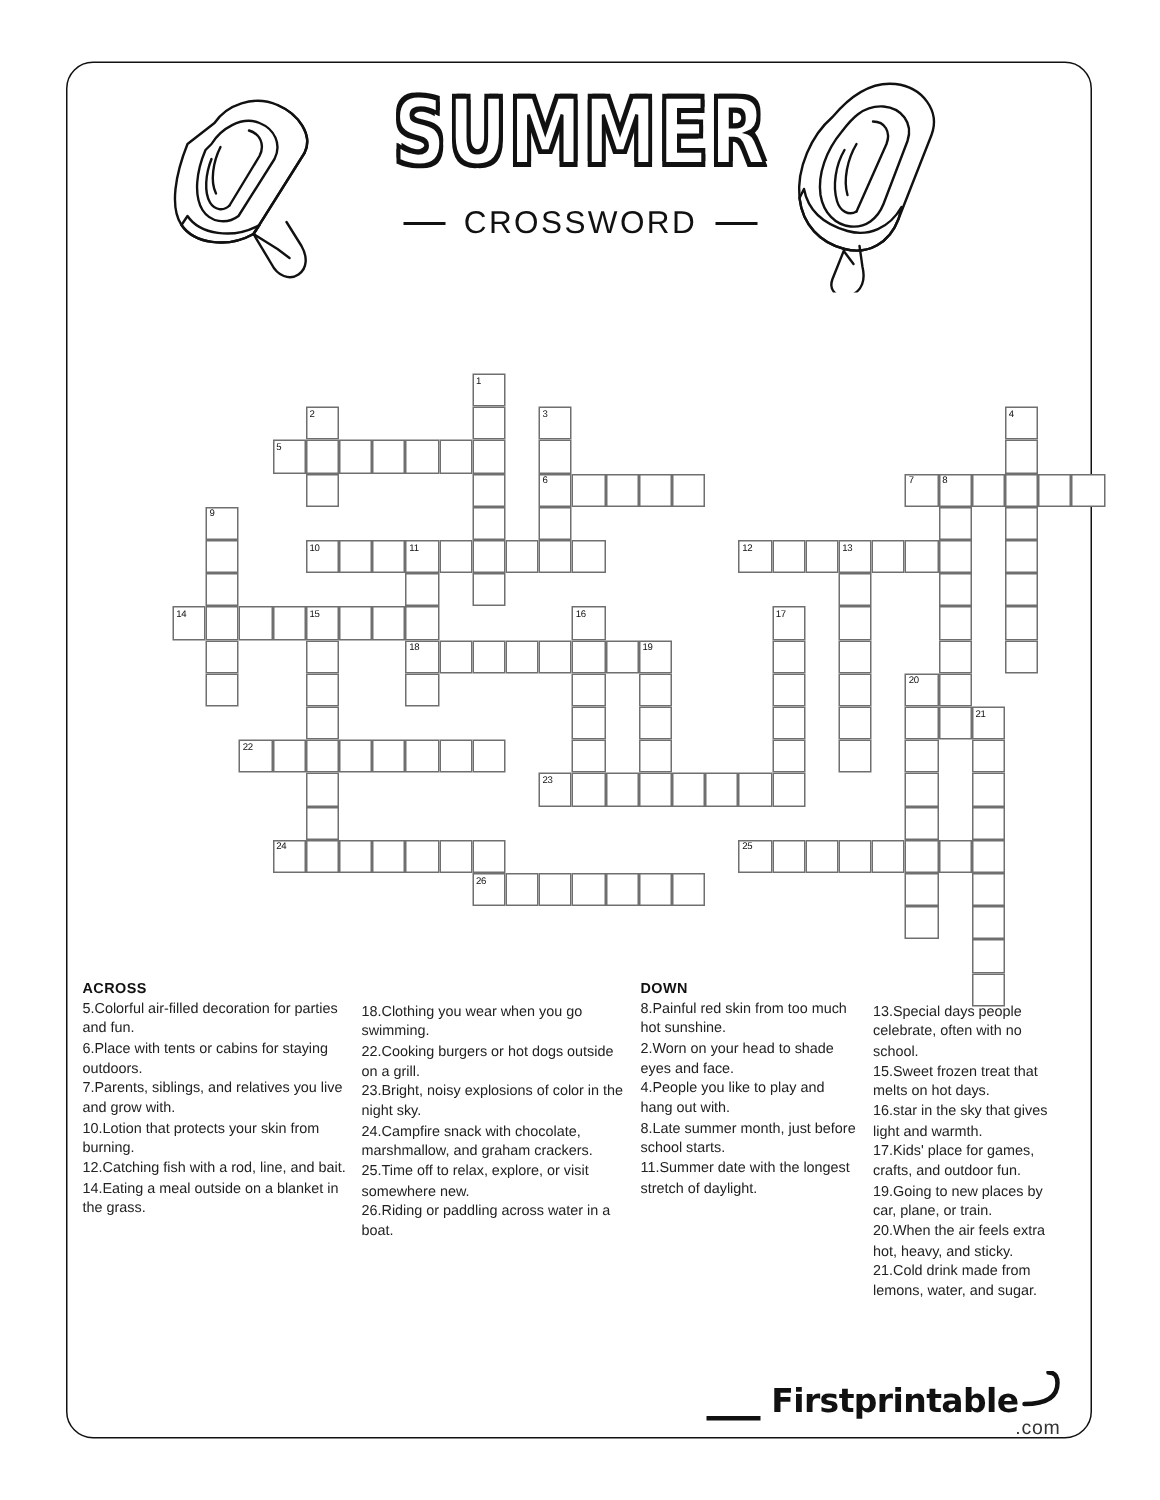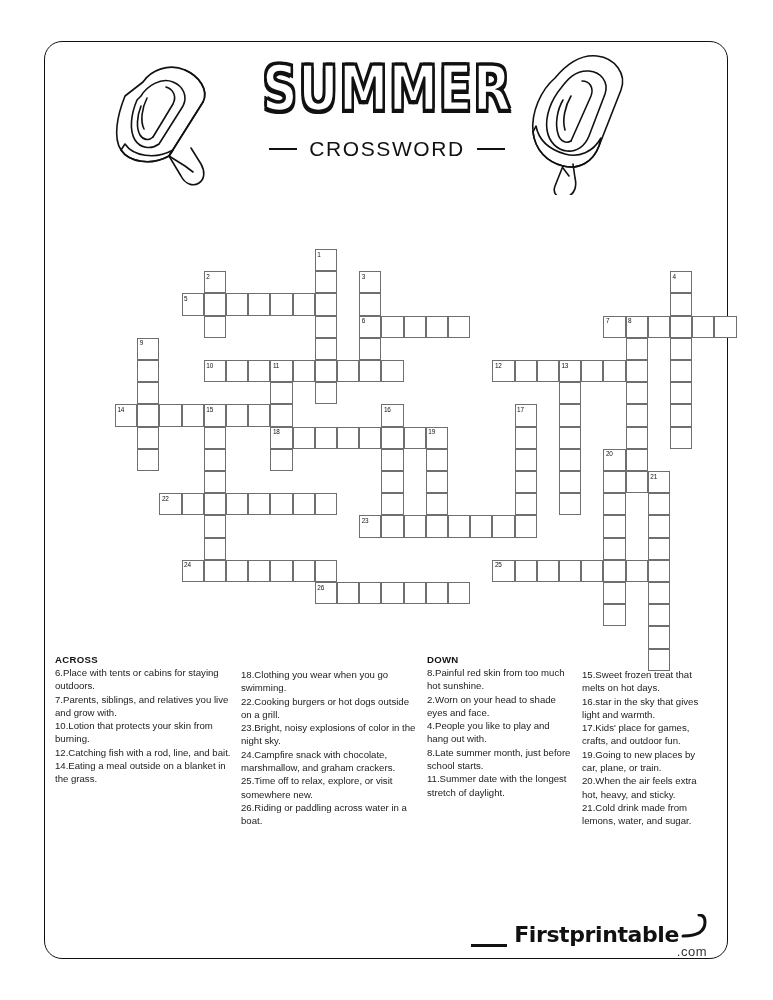--- a/index.html
+++ b/index.html
@@ -384,20 +384,21 @@
       <div class="cell" style="left: 602.8px; top: 562.2px;"></div>
       <div class="cell" style="left: 602.8px; top: 584.4px;"></div>
       <div class="cell" style="left: 602.8px; top: 606.6px;"></div>
     </div>
 
   <div class="clues">
 
     <div class="clue-col cw-across-1">
       <div class="sec-head">ACROSS</div>
       <div>
+          <p class="clue">5.Colorful air-filled decoration for parties and fun.</p>
           <p class="clue">6.Place with tents or cabins for staying outdoors.</p>
           <p class="clue">7.Parents, siblings, and relatives you live and grow with.</p>
           <p class="clue">10.Lotion that protects your skin from burning.</p>
           <p class="clue">12.Catching fish with a rod, line, and bait.</p>
           <p class="clue">14.Eating a meal outside on a blanket in the grass.</p>
         </div>
     </div>
 
     <div class="clue-col cw-across-2">
       <div>
@@ -416,20 +417,21 @@
           <p class="clue">8.Painful red skin from too much hot sunshine.</p>
           <p class="clue">2.Worn on your head to shade eyes and face.</p>
           <p class="clue">4.People you like to play and hang out with.</p>
           <p class="clue">8.Late summer month, just before school starts.</p>
           <p class="clue">11.Summer date with the longest stretch of daylight.</p>
         </div>
     </div>
 
     <div class="clue-col cw-down-2">
       <div>
+          <p class="clue">13.Special days people celebrate, often with no school.</p>
           <p class="clue">15.Sweet frozen treat that melts on hot days.</p>
           <p class="clue">16.star in the sky that gives light and warmth.</p>
           <p class="clue">17.Kids' place for games, crafts, and outdoor fun.</p>
           <p class="clue">19.Going to new places by car, plane, or train.</p>
           <p class="clue">20.When the air feels extra hot, heavy, and sticky.</p>
           <p class="clue">21.Cold drink made from lemons, water, and sugar.</p>
         </div>
     </div>
   </div>
 

